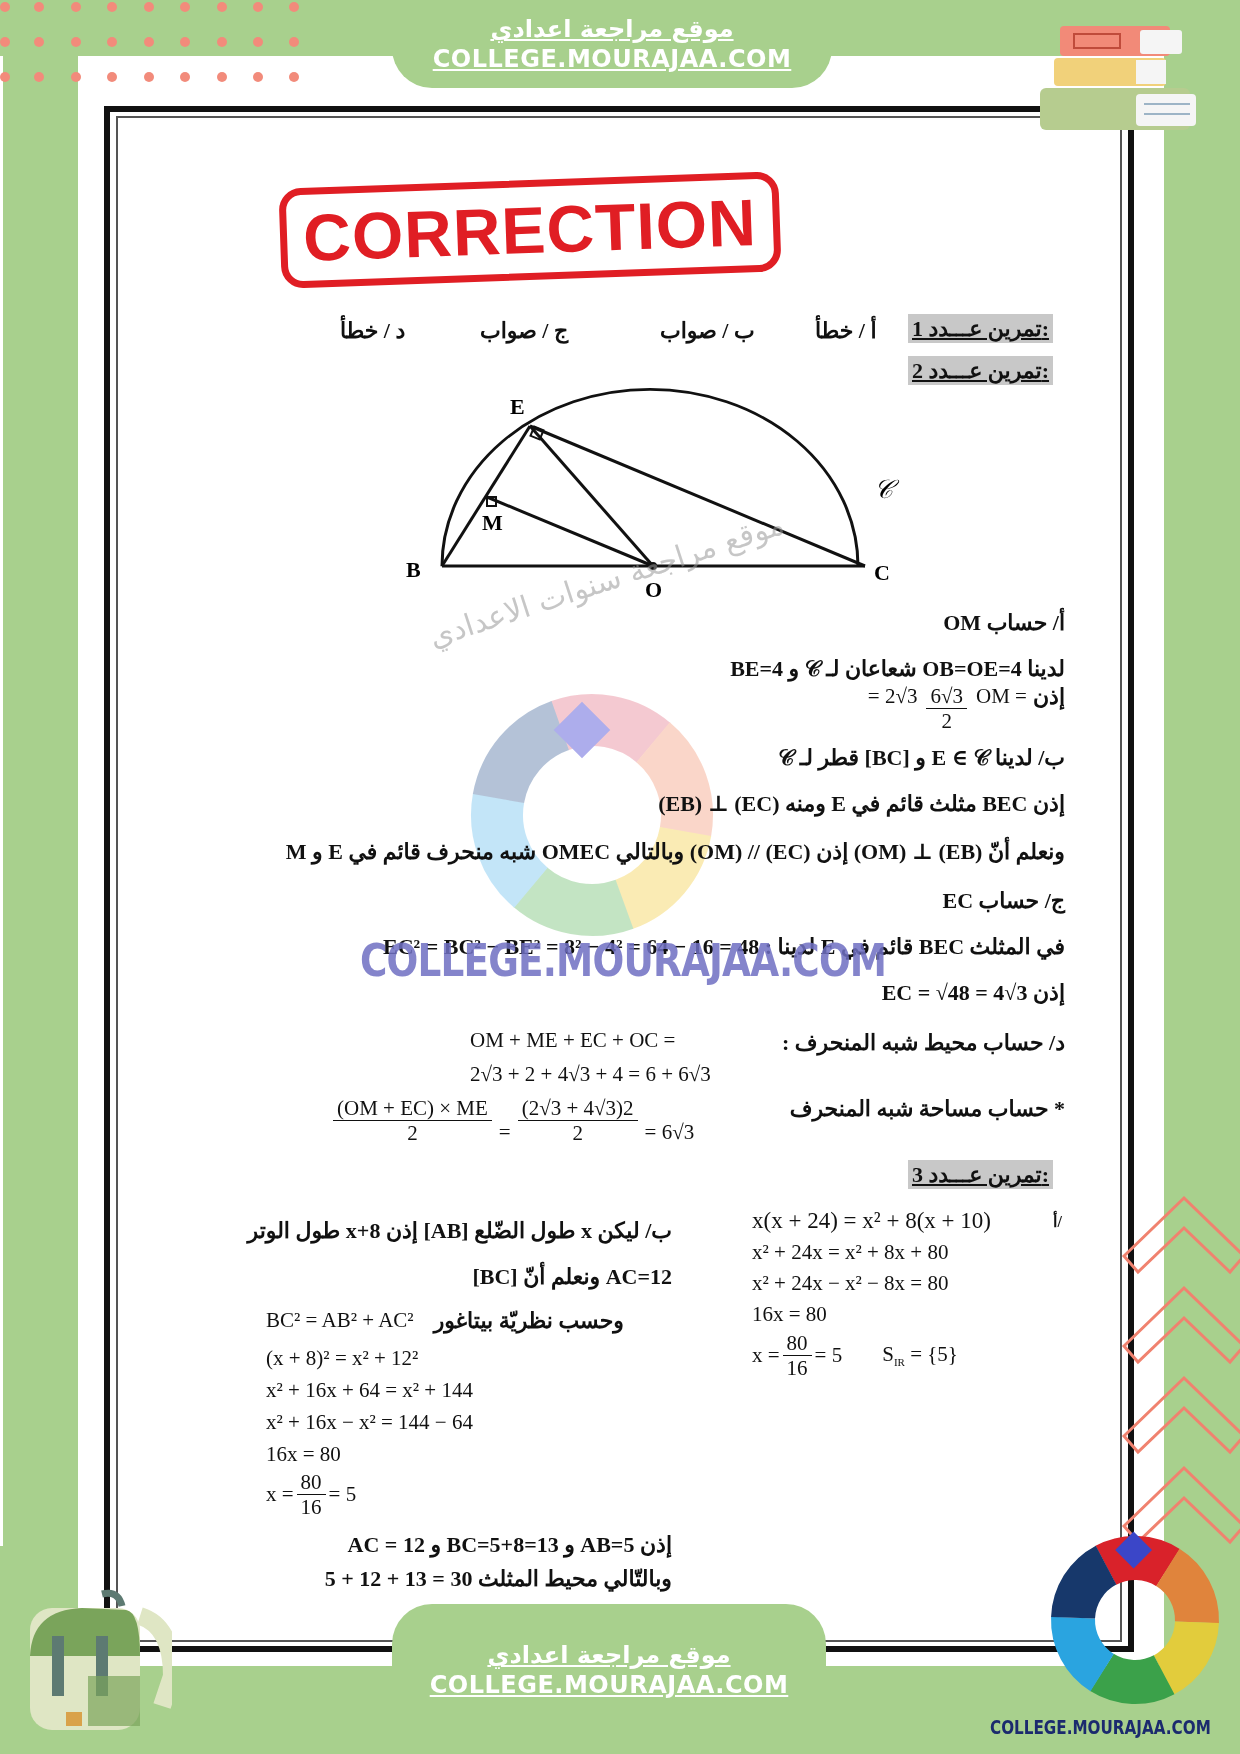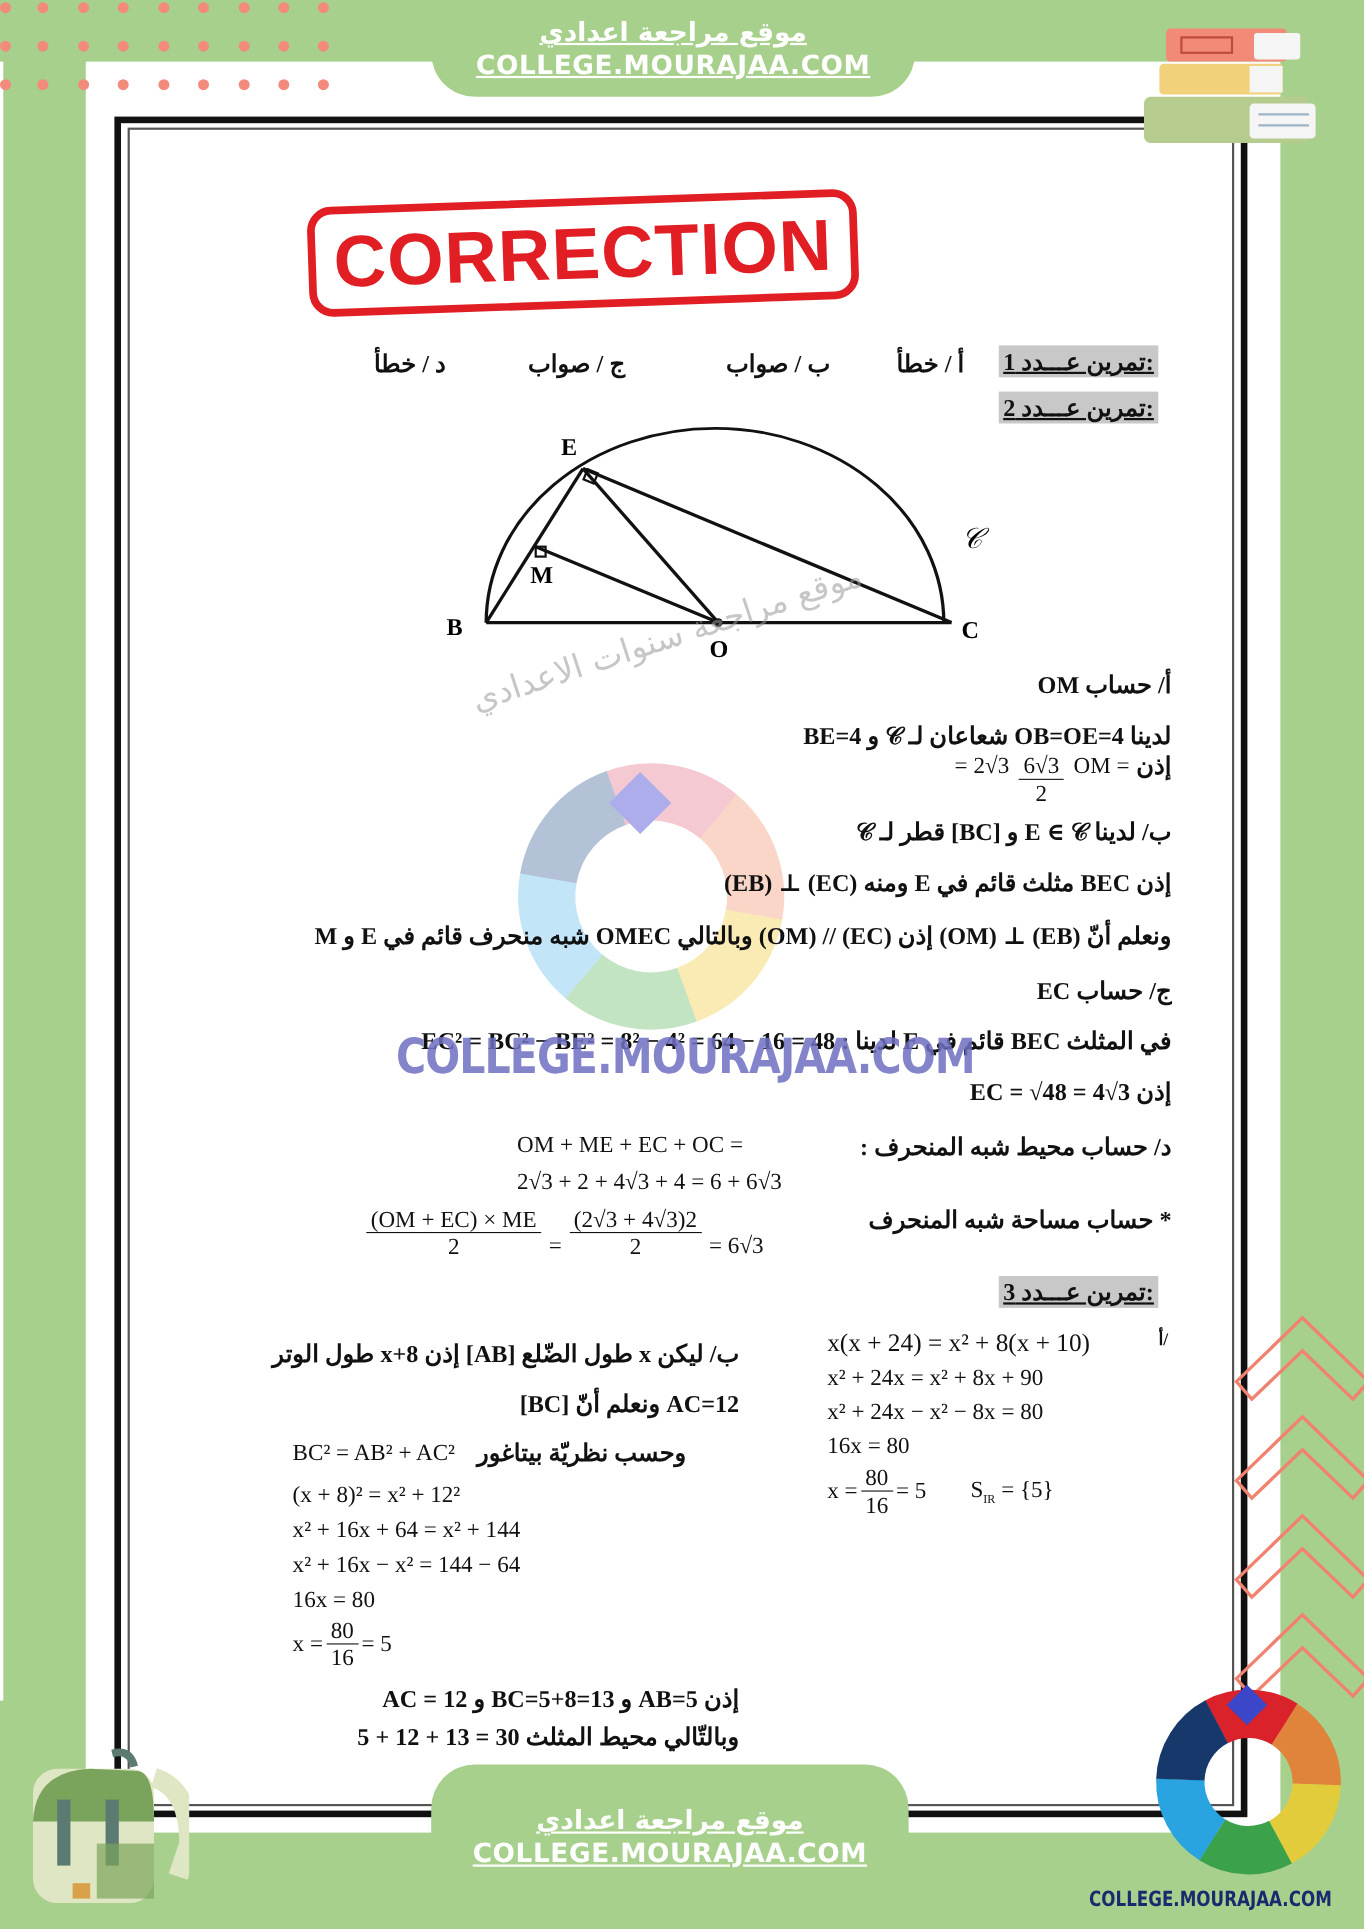--- a/index.html
+++ b/index.html
@@ -174,25 +174,25 @@
     <span class="den">2</span>
   </span>
   <span class="math">= 6√3</span>
 </div>
 
 <div class="abs" style="left:908px;top:1162px">
   <span class="ex-title">تمرين عـــدد 3:</span>
 </div>
 
 <div class="abs" style="left:752px;top:1208px;width:310px">
-  <div style="display:flex;justify-content:space-between;align-items:flex-start">
+  <div style="display:flex;justify-content:space-between;align-items:center">
     <span class="math" style="font-size:23px">x(x + 24) = x² + 8(x + 10)</span>
     <span class="b">أ/</span>
   </div>
-  <div class="math" style="margin-top:6px">x² + 24x = x² + 8x + 90</div>
+  <div class="math" style="margin-top:6px">x² + 24x = x² + 8x + 80</div>
   <div class="math" style="margin-top:6px">x² + 24x − x² − 8x = 80</div>
   <div class="math" style="margin-top:6px">16x = 80</div>
   <div style="display:flex;align-items:center;margin-top:4px">
     <span class="math">x =</span>
     <span class="frac math">
       <span class="num">80</span>
       <span class="den">16</span>
     </span>
     <span class="math">= 5</span>
     <span class="math" style="margin-left:40px">

